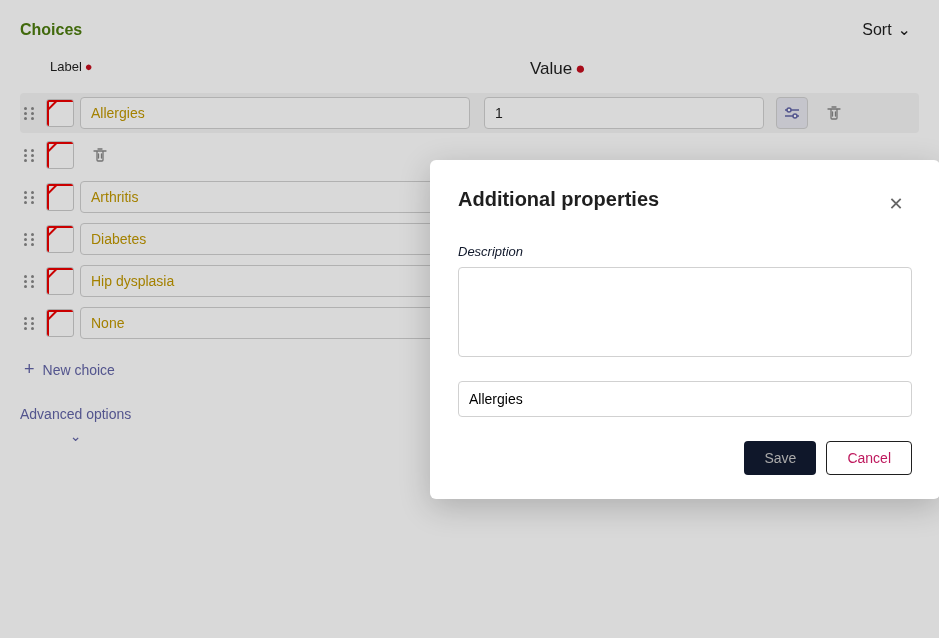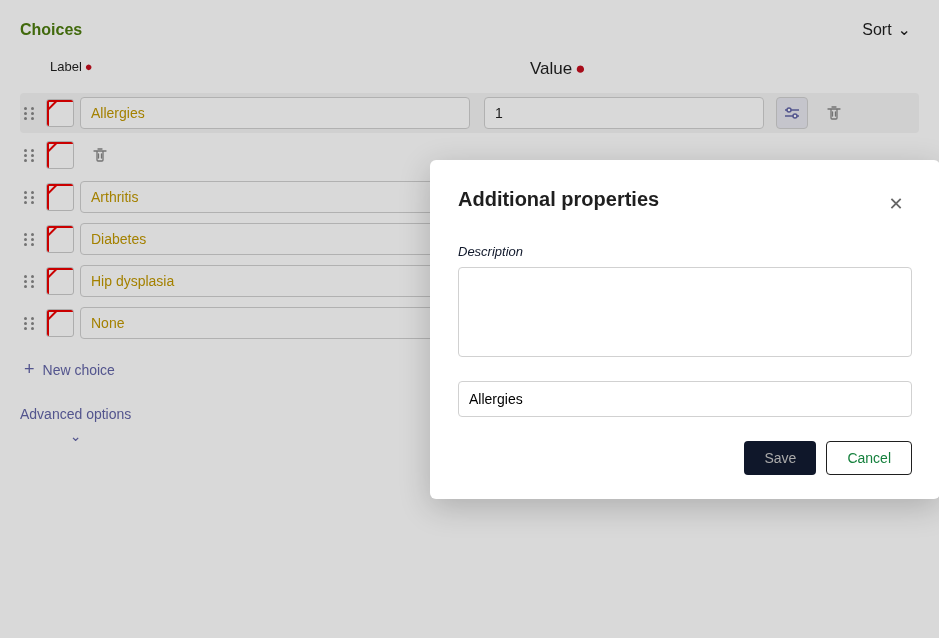--- a/index.html
+++ b/index.html
@@ -304,21 +304,21 @@
       color: #aaa;
       border: none;
       border-radius: 4px;
       padding: 8px 20px;
       font-size: 14px;
       cursor: not-allowed;
     }
 
     .btn-cancel {
       background: #fff;
-      color: #15803d;
+      color: #be185d;
       border: 1px solid #1f1f1f;
       border-radius: 4px;
       padding: 8px 20px;
       font-size: 14px;
       cursor: pointer;
       font-weight: 500;
     }
 
     
     .drag-dots {

